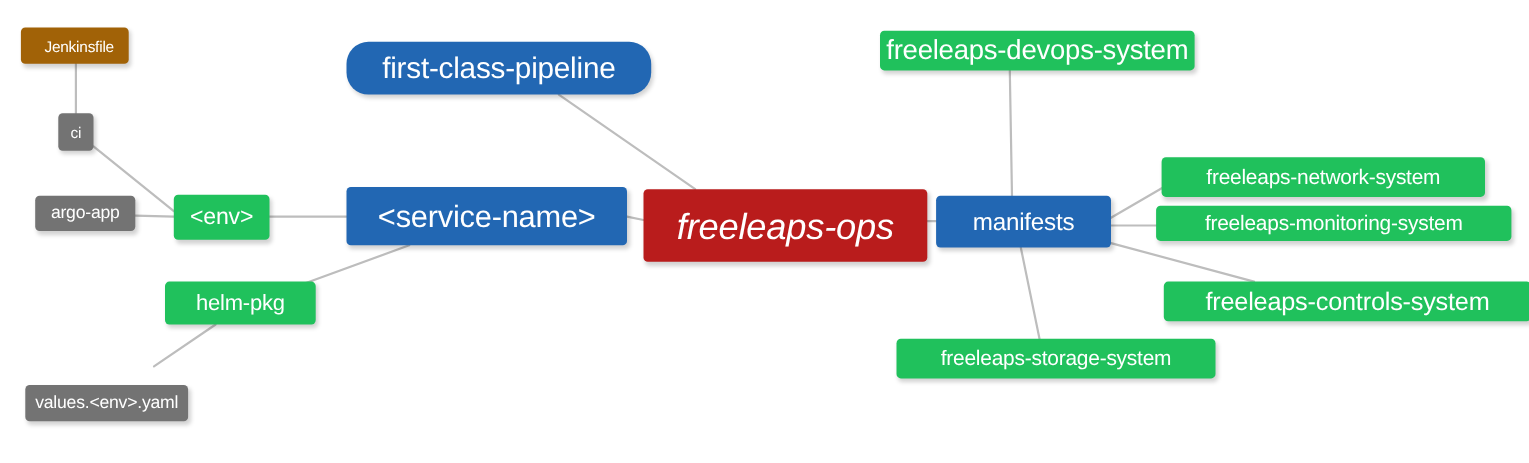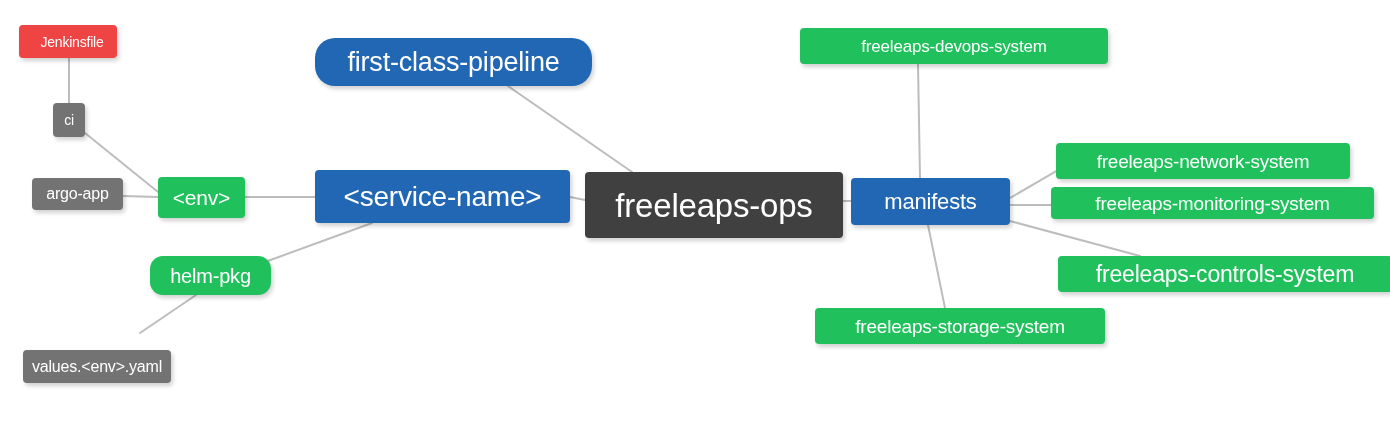--- a/index.html
+++ b/index.html
@@ -40,25 +40,25 @@
     align-items: center;
     justify-content: center;
     border-radius: 4px;
     color: #ffffff;
     white-space: nowrap;
     line-height: 1;
     box-shadow: 2px 3px 4px rgba(0,0,0,0.18);
     letter-spacing: -0.2px;
     padding: 0 10px;
   }
-  .c-orange  { background: #ef4444; padding-left: 18px; }
+  .c-orange  { background: #a16207; padding-left: 18px; }
   .c-red     { background: #737373; }
   .c-green   { background: #20c15c; }
   .c-blue    { background: #2267b3; }
-  .c-dark    { background: #404040; }
+  .c-dark    { background: #b91c1c; font-style: italic; }
 </style>
 </head>
 <body>
 
 <div id="canvas">
   <svg id="edge-layer" viewBox="0 0 1390 421" width="1390" height="421" xmlns="http://www.w3.org/2000/svg">
       <line x1="69" y1="58" x2="69" y2="103" stroke="#bdbdbd" stroke-width="2" stroke-linecap="round"></line>
       <line x1="85" y1="133" x2="158" y2="192" stroke="#bdbdbd" stroke-width="2" stroke-linecap="round"></line>
       <line x1="123" y1="196" x2="158" y2="197" stroke="#bdbdbd" stroke-width="2" stroke-linecap="round"></line>
       <line x1="245" y1="197" x2="315" y2="197" stroke="#bdbdbd" stroke-width="2" stroke-linecap="round"></line>
@@ -71,25 +71,25 @@
       <line x1="1010" y1="198" x2="1096" y2="148" stroke="#bdbdbd" stroke-width="2" stroke-linecap="round"></line>
       <line x1="1010" y1="205" x2="1051" y2="205" stroke="#bdbdbd" stroke-width="2" stroke-linecap="round"></line>
       <line x1="1010" y1="221" x2="1140" y2="256" stroke="#bdbdbd" stroke-width="2" stroke-linecap="round"></line>
       <line x1="928" y1="225" x2="945" y2="308" stroke="#bdbdbd" stroke-width="2" stroke-linecap="round"></line>
     </svg>
   <div id="node-layer">
       <div class="node c-orange" style="left: 19px; top: 25px; width: 98px; height: 33px; font-size: 14px;">Jenkinsfile</div>
       <div class="node c-red" style="left: 53px; top: 103px; width: 32px; height: 34px; font-size: 14px;">ci</div>
       <div class="node c-red" style="left: 32px; top: 178px; width: 91px; height: 32px; font-size: 16px; text-align: center;">argo-app</div>
       <div class="node c-green" style="left: 158px; top: 177px; width: 87px; height: 41px; font-size: 21px;">&lt;env&gt;</div>
-      <div class="node c-green" style="left: 150px; top: 256px; width: 121px; height: 39px; font-size: 20px; border-radius: 13px;">helm-pkg</div>
+      <div class="node c-green" style="left: 150px; top: 256px; width: 137px; height: 39px; font-size: 20px;">helm-pkg</div>
       <div class="node c-red" style="left: 8px; top: 350px; width: 148px; height: 33px; font-size: 16px; margin-left: 15px;">values.&lt;env&gt;.yaml</div>
       <div class="node c-blue" style="left: 315px; top: 38px; width: 277px; height: 48px; font-size: 27px; border-radius: 20px;">first-class-pipeline</div>
       <div class="node c-blue" style="left: 315px; top: 170px; width: 255px; height: 53px; font-size: 28px; text-align: right;">&lt;service-name&gt;</div>
       <div class="node c-dark" style="left: 585px; top: 172px; width: 258px; height: 66px; font-size: 33px;">freeleaps-ops</div>
       <div class="node c-blue" style="left: 851px; top: 178px; width: 159px; height: 47px; font-size: 22px;">manifests</div>
-      <div class="node c-green" style="left: 800px; top: 28px; width: 308px; height: 36px; font-size: 17px;">freeleaps-devops-system</div>
+      <div class="node c-green" style="left: 800px; top: 28px; width: 286px; height: 36px; font-size: 25px;">freeleaps-devops-system</div>
       <div class="node c-green" style="left: 1056px; top: 112px; width: 294px; height: 36px; font-size: 19px; margin-top: 31px;">freeleaps-network-system</div>
       <div class="node c-green" style="left: 1051px; top: 187px; width: 323px; height: 32px; font-size: 19px;">freeleaps-monitoring-system</div>
       <div class="node c-green" style="left: 1058px; top: 256px; width: 334px; height: 36px; font-size: 23px;">freeleaps-controls-system</div>
       <div class="node c-green" style="left: 815px; top: 308px; width: 290px; height: 36px; font-size: 19px;">freeleaps-storage-system</div>
     </div>
 </div>
 
 </body></html>

